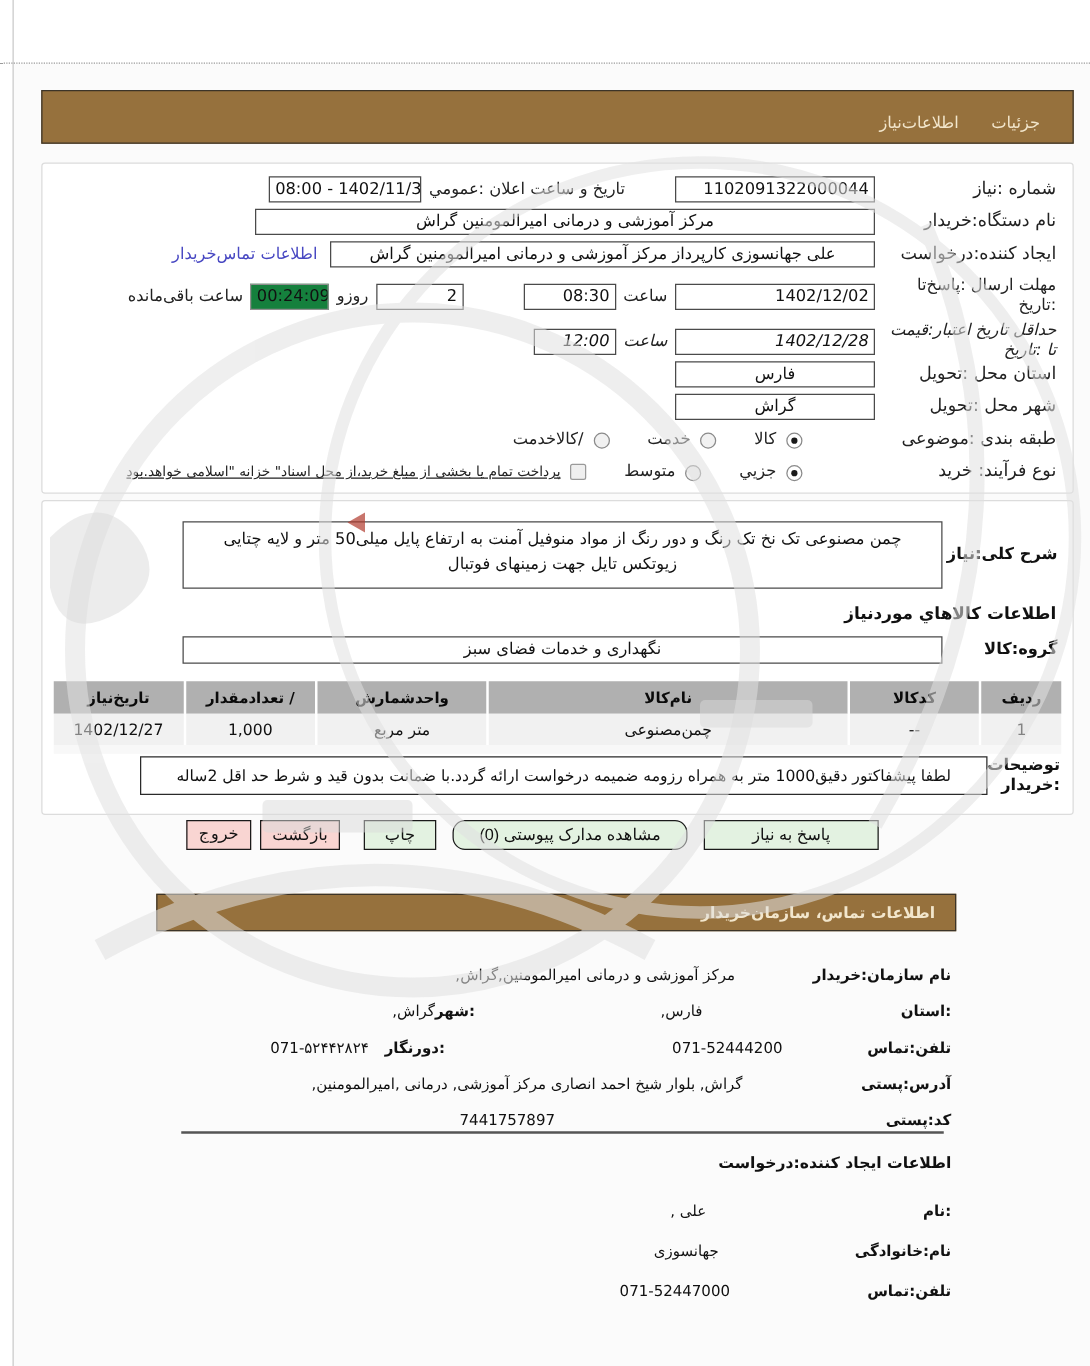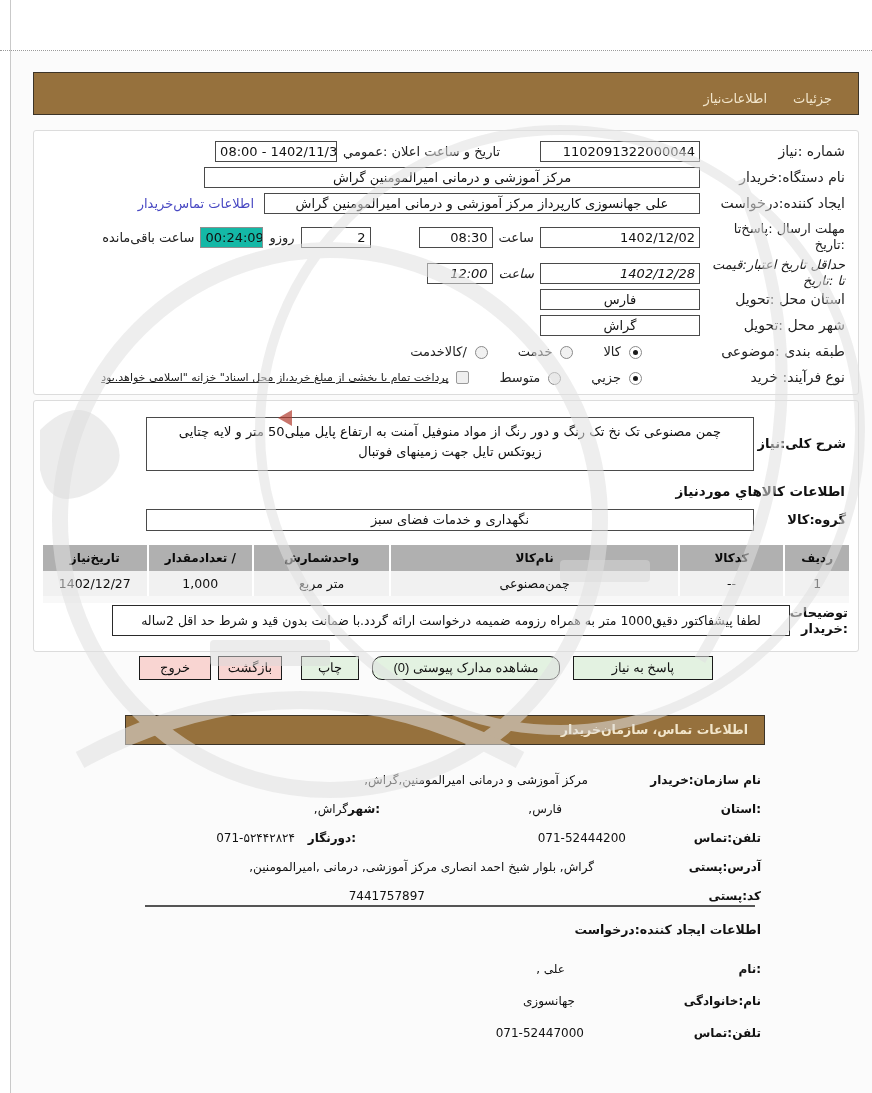--- a/index.html
+++ b/index.html
@@ -24,21 +24,21 @@
   .frow { position:absolute; right:0; left:0; display:flex; align-items:center; }
   .flabel { width:158px; padding-right:13px; font-size:14px; color:#222; line-height:1.25; flex:none; }
   .flabel.two { font-size:13px; }
   .ibox { border:1px solid #4a4a4a; background:#fff; height:21px; line-height:19px;
           font-size:13px; color:#111; padding:0 4px; flex:none; overflow:hidden; white-space:nowrap; }
   .num { direction:ltr; unicode-bidi:embed; }
   .t-right { text-align:right; }
   .t-center { text-align:center; }
   .small-lbl { font-size:13px; color:#222; padding:0 6px; flex:none; }
   .link { color:#4747c2; font-size:13px; cursor:pointer; margin-right:10px; white-space:nowrap; }
-  .countdown { background:#14b8a6; border:1px solid #8f8f8f; }
+  .countdown { background:#15803d; border:1px solid #8f8f8f; }
 
   
   .radio { width:13px; height:13px; border-radius:50%; border:1px solid #8a8a8a; background:#f1f1f1;
            display:inline-block; position:relative; flex:none; }
   .radio.sel { background:#fff; }
   .radio.sel::after { content:""; position:absolute; inset:3px; border-radius:50%; background:#1a1a1a; }
   .checkbox { width:13px; height:13px; border:1px solid #9a9a9a; background:#efefef; border-radius:2px;
               display:inline-block; flex:none; }
   .opt { display:flex; align-items:flex-end; gap:8px; margin-left:30px; font-size:13px; color:#222; }
 
@@ -242,21 +242,21 @@
       <span class="remlabel"><span>توضیحات</span><br><span>:خریدار</span></span>
       <span class="remarkbox">لطفا پیشفاکتور دقیق1000 متر به همراه رزومه ضمیمه درخواست ارائه گردد.با ضمانت بدون قید و شرط حد اقل 2ساله</span>
     </div>
   </div>
 
   <div class="btnrow">
     <button class="btn green" style="width:140px;">پاسخ به نیاز</button>
     <button class="btn green" style="width:188px;border-radius:10px;">مشاهده مدارک پیوستی (0)</button>
     <button class="btn green" style="width:58px;">چاپ</button>
     <button class="btn pink" style="width:64px; margin-right:6px;">بازگشت</button>
-    <button class="btn pink" style="width:72px; margin-right:-6px;">خروج</button>
+    <button class="btn pink" style="width:52px; margin-right:-6px;font-family:Liberation Mono, monospace;">خروج</button>
   </div>
 
   <div class="contact">
     <div class="contact-header">اطلاعات تماس، سازمان‌خریدار</div>
 
     <div class="crow" style="margin-top:28px;">
       <span class="clabel">نام سازمان:خریدار</span>
       <span class="cval" style="right:177px;">مرکز آموزشی و درمانی امیرالمومنین,گراش,</span>
     </div>
 
@@ -274,21 +274,21 @@
       <span class="cval num" style="right:470px;">071-۵۲۴۴۲۸۲۴</span>
     </div>
 
     <div class="crow" style="margin-top:7px;">
       <span class="clabel">آدرس:پستی</span>
       <span class="cval" style="right:171px;">گراش, بلوار  شیخ احمد انصاری مرکز آموزشی, درمانی ,امیرالمومنین,</span>
     </div>
 
     <div class="crow" style="margin-top:7px;">
       <span class="clabel">کد:پستی</span>
-      <span class="cval num" style="right:340px;text-align:right;">7441757897</span>
+      <span class="cval num" style="right:321px;text-align:right;">7441757897</span>
     </div>
   </div>
 
   <div class="divider"></div>
 
   <div class="creator">
     <div class="crow">
       <span class="clabel" style="font-size:12.5px;">اطلاعات ایجاد کننده:درخواست</span>
     </div>
     <div class="crow" style="margin-top:18px;">

